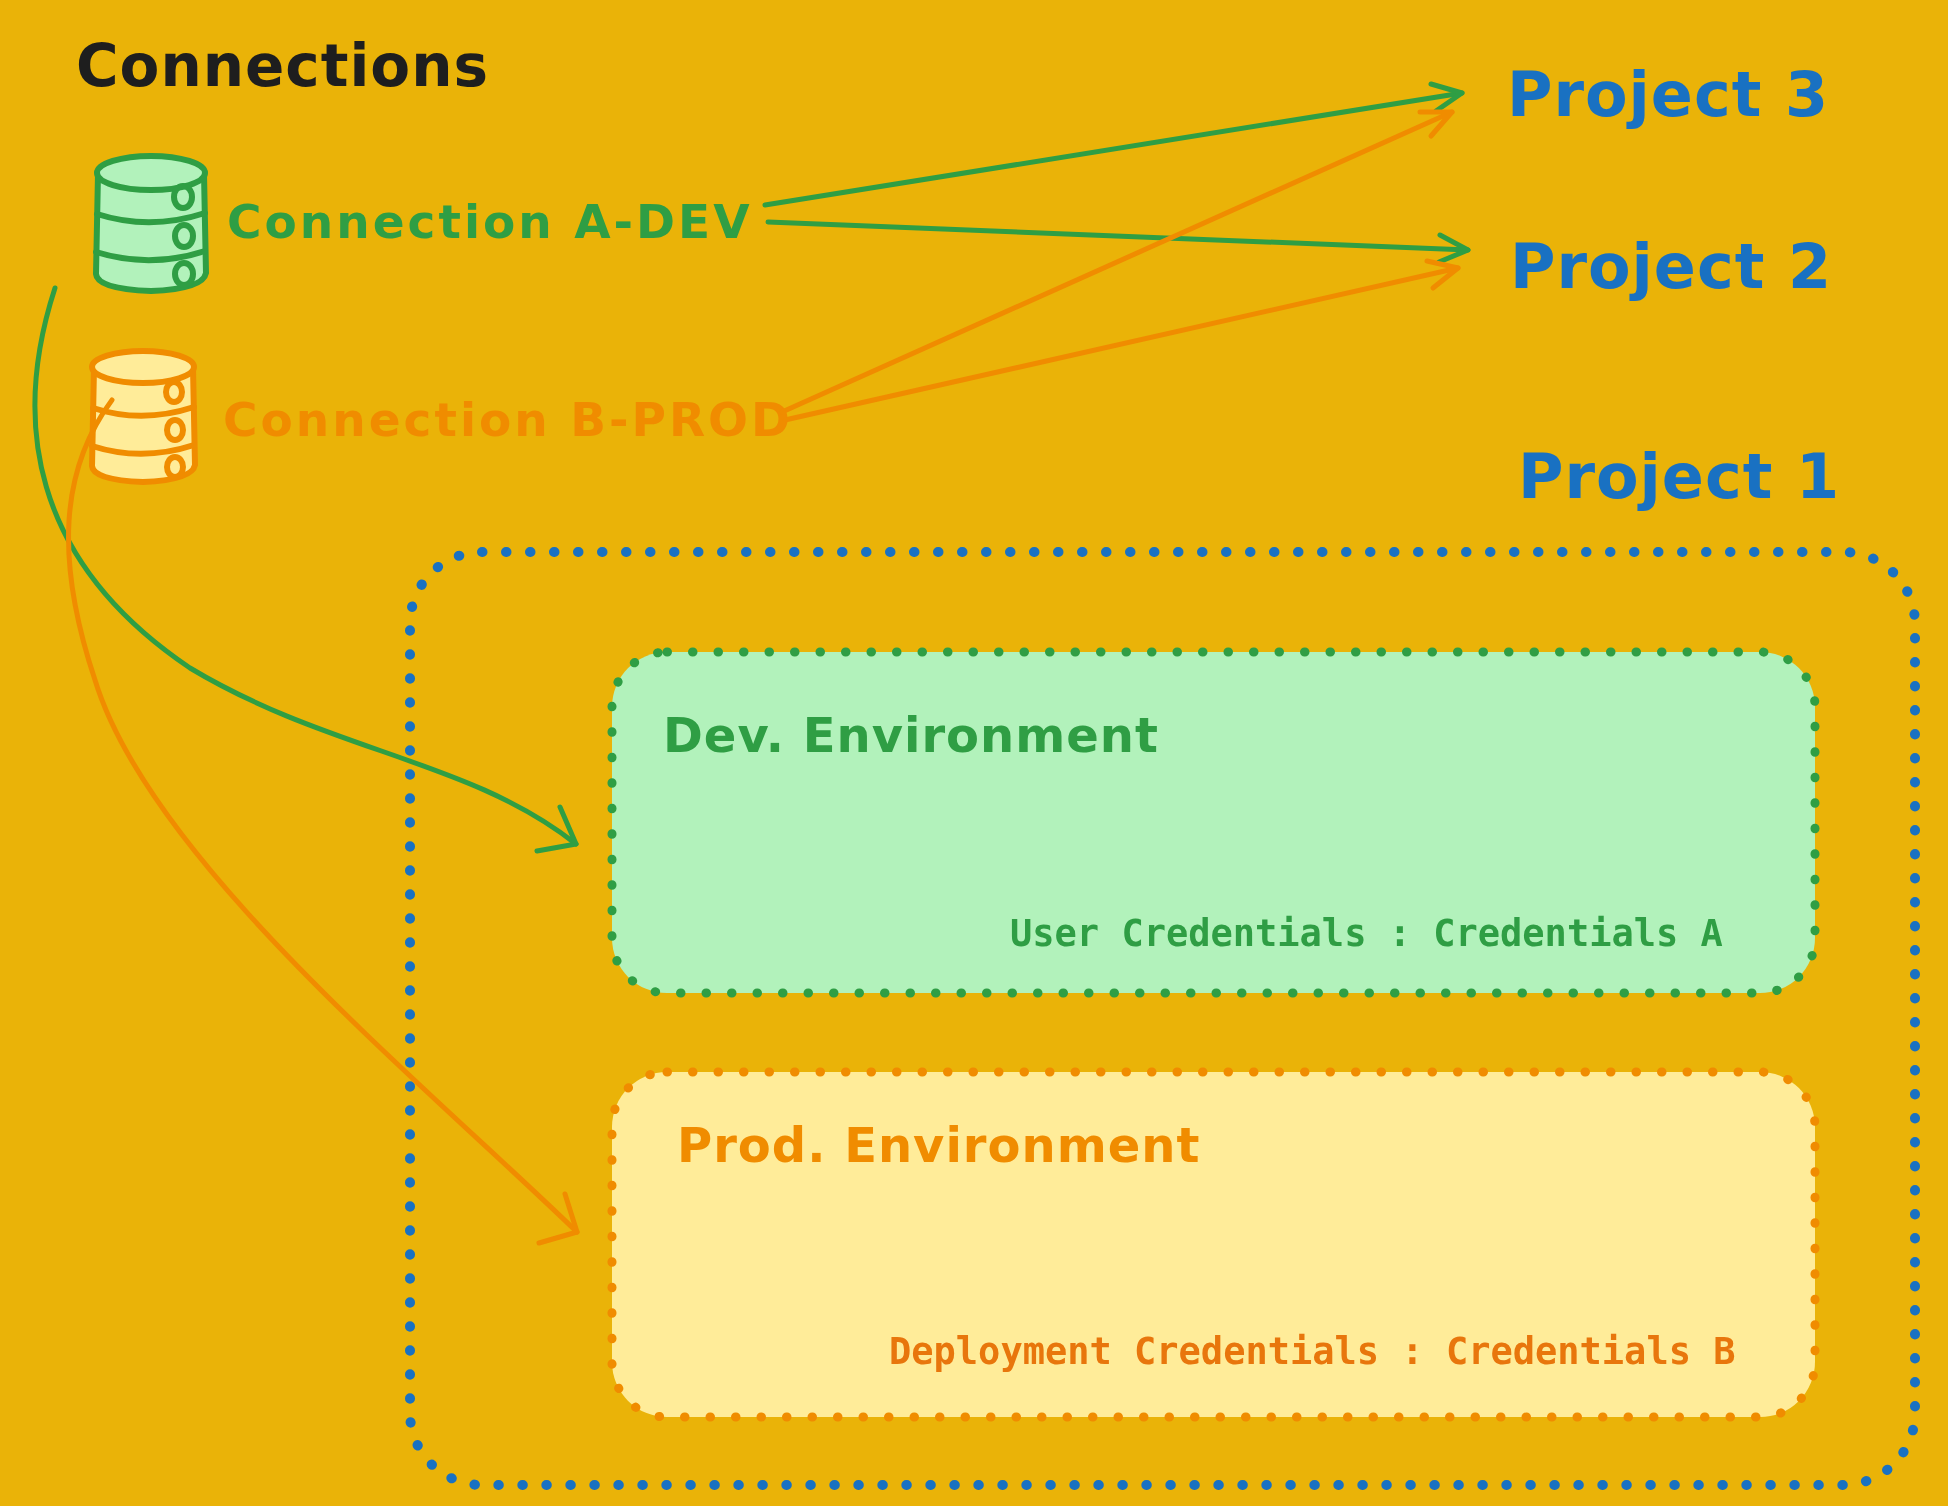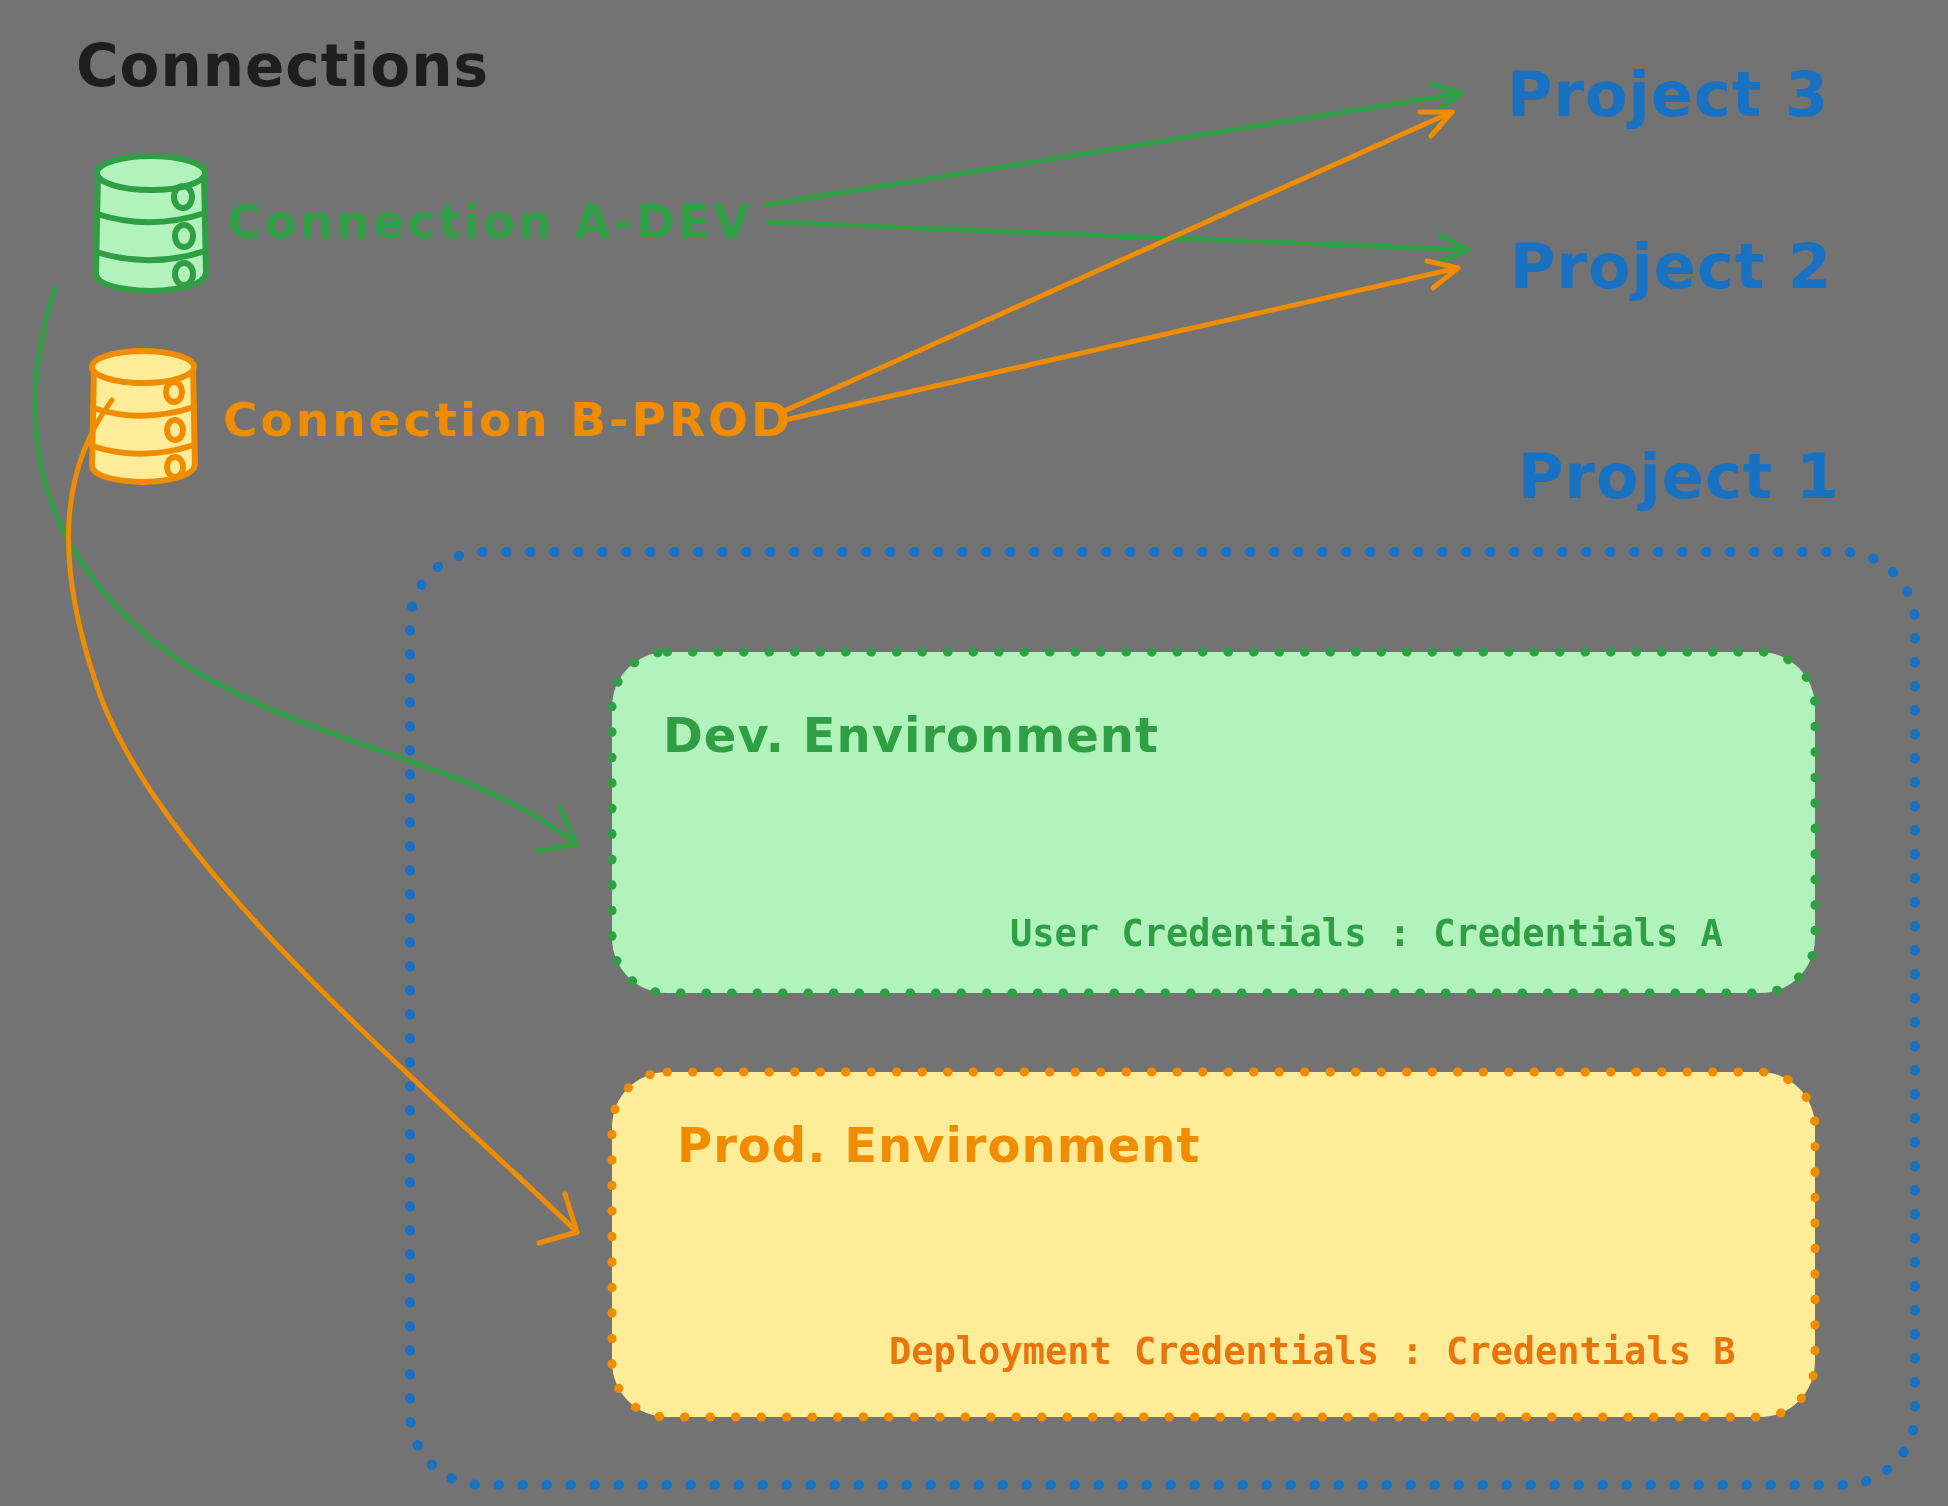--- a/index.html
+++ b/index.html
@@ -1,16 +1,16 @@
 <!DOCTYPE html>
 <html><head>
 <meta charset="utf-8">
 <style>
   html,body{margin:0;padding:0;background:#ffffff;}
-  .stage{position:relative;width:1948px;height:1506px;background:#737373;overflow:hidden;
+  .stage{position:relative;width:1948px;height:1506px;background:#eab308;overflow:hidden;
          font-family:"DejaVu Sans", "Liberation Sans", sans-serif;}
   svg text{user-select:none;}
   .hand   {font-family:"DejaVu Sans", sans-serif;font-weight:700;}
   .mono   {font-family:"DejaVu Sans Mono", "Liberation Mono", monospace;font-weight:700;}
   .t-title{fill:#1e1e1e;font-size:58px;letter-spacing:1px;}
   .t-green{fill:#2f9e44;font-size:47px;letter-spacing:3px;}
   .t-orange{fill:#f08c00;font-size:47px;letter-spacing:3px;}
   .t-blue {fill:#1971c2;font-size:62px;letter-spacing:1px;}
   .t-envg {fill:#2f9e44;font-size:48px;letter-spacing:1px;}
   .t-envo {fill:#f08c00;font-size:48px;letter-spacing:1px;}

